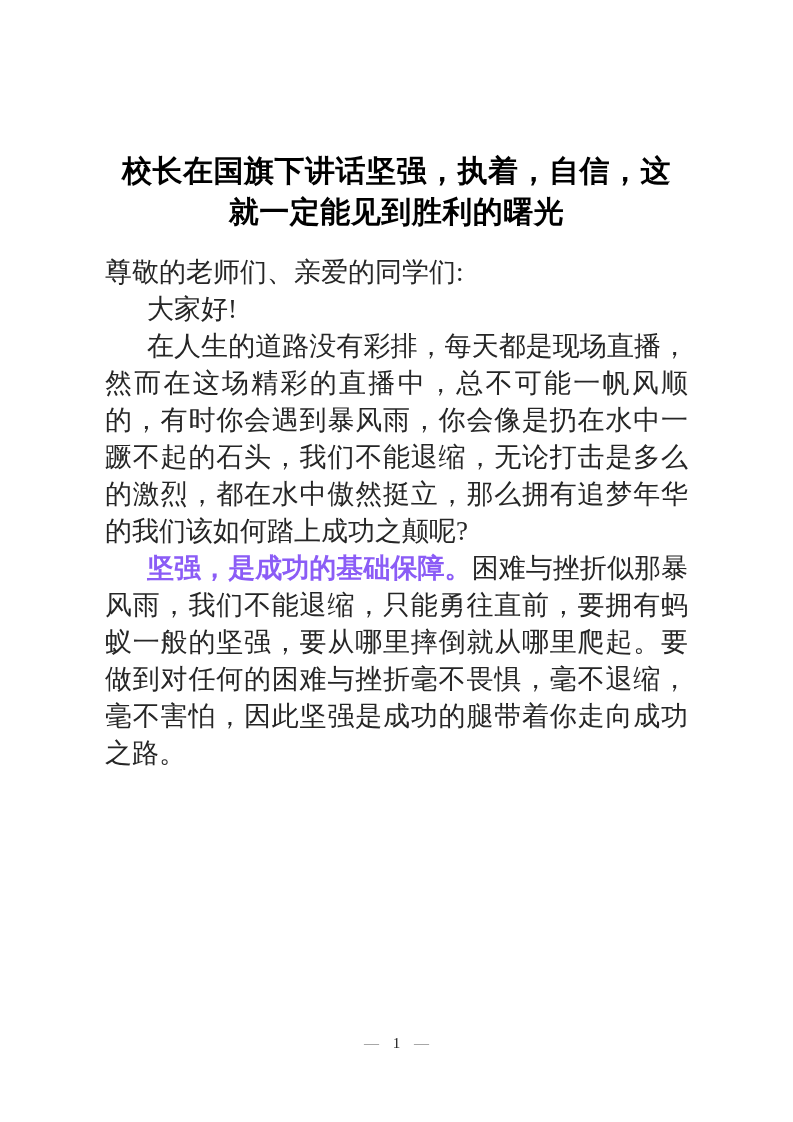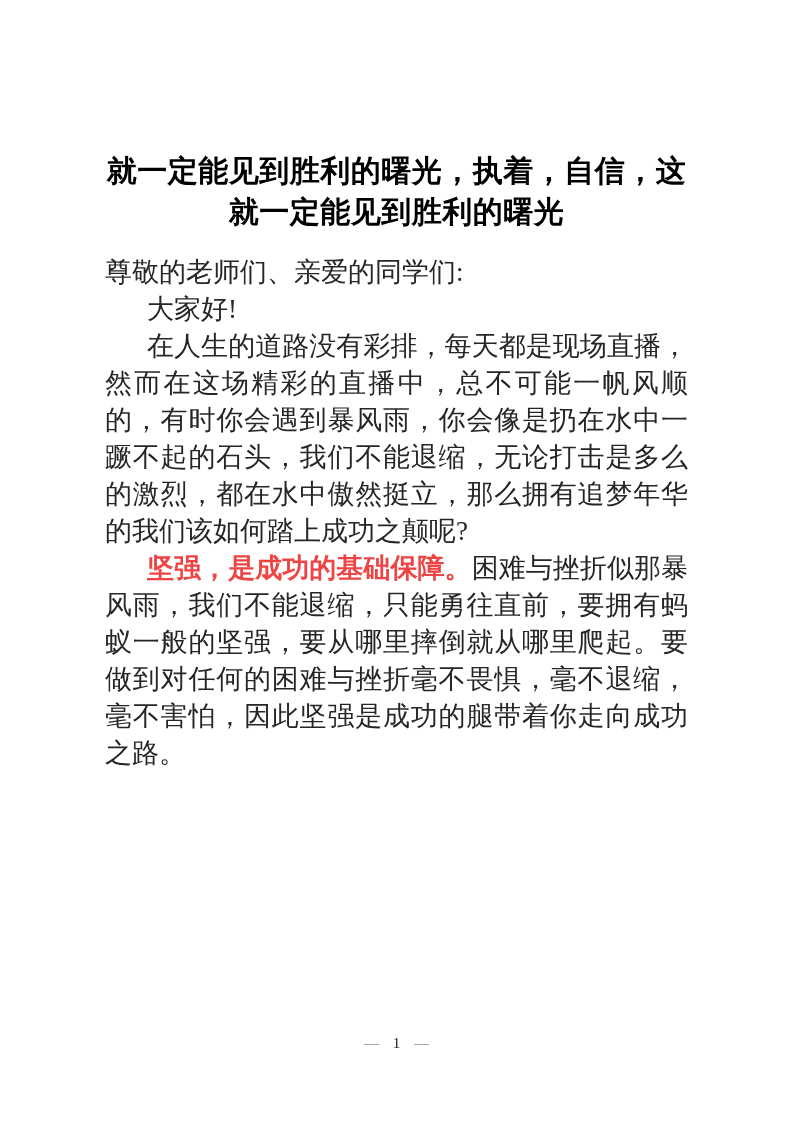--- a/index.html
+++ b/index.html
@@ -38,21 +38,21 @@
   .doc-body p.para {
     margin: 0;
     text-align: justify;
     text-justify: inter-ideograph;
     word-break: break-all;
   }
   .doc-body p.para.indent {
     text-indent: 42px;
   }
   .doc-body p.para b {
-    color: #ef4444;
+    color: #8b5cf6;
     font-weight: bold;
   }
   .footer {
     position: absolute;
     top: 1033px;
     left: 0;
     width: 793px;
     text-align: center;
     font-size: 15px;
     line-height: 20px;
@@ -66,21 +66,21 @@
     color: #1a1a1a;
     margin: 0 10px;
   }
 </style>
 </head>
 <body>
 
 <div class="page">
 
   <div class="doc-title">
-    <div>就一定能见到胜利的曙光，执着，自信，这</div>
+    <div>校长在国旗下讲话坚强，执着，自信，这</div>
     <div>就一定能见到胜利的曙光</div>
   </div>
 
   <div class="doc-body">
       <p class="para">尊敬的老师们、亲爱的同学们:</p>
       <p class="para indent">大家好!</p>
       <p class="para indent">在人生的道路没有彩排，每天都是现场直播，然而在这场精彩的直播中，总不可能一帆风顺的，有时你会遇到暴风雨，你会像是扔在水中一蹶不起的石头，我们不能退缩，无论打击是多么的激烈，都在水中傲然挺立，那么拥有追梦年华的我们该如何踏上成功之颠呢?</p>
       <p class="para indent"><b>坚强，是成功的基础保障。</b>困难与挫折似那暴风雨，我们不能退缩，只能勇往直前，要拥有蚂蚁一般的坚强，要从哪里摔倒就从哪里爬起。要做到对任何的困难与挫折毫不畏惧，毫不退缩，毫不害怕，因此坚强是成功的腿带着你走向成功之路。</p>
     </div>
 

